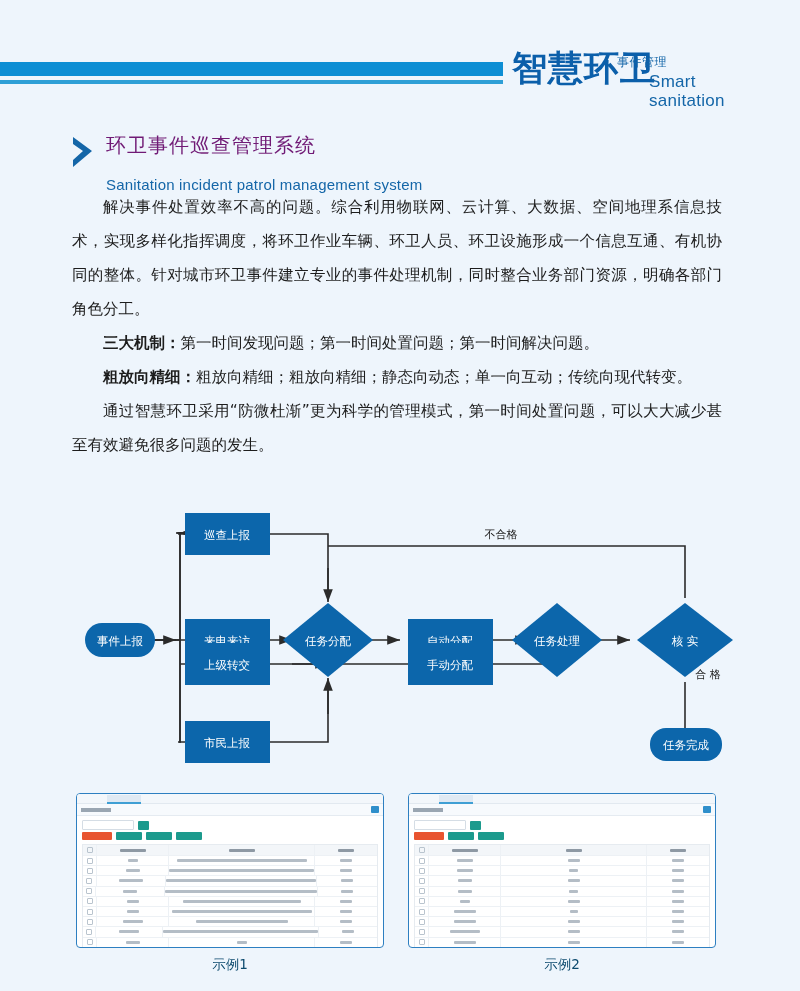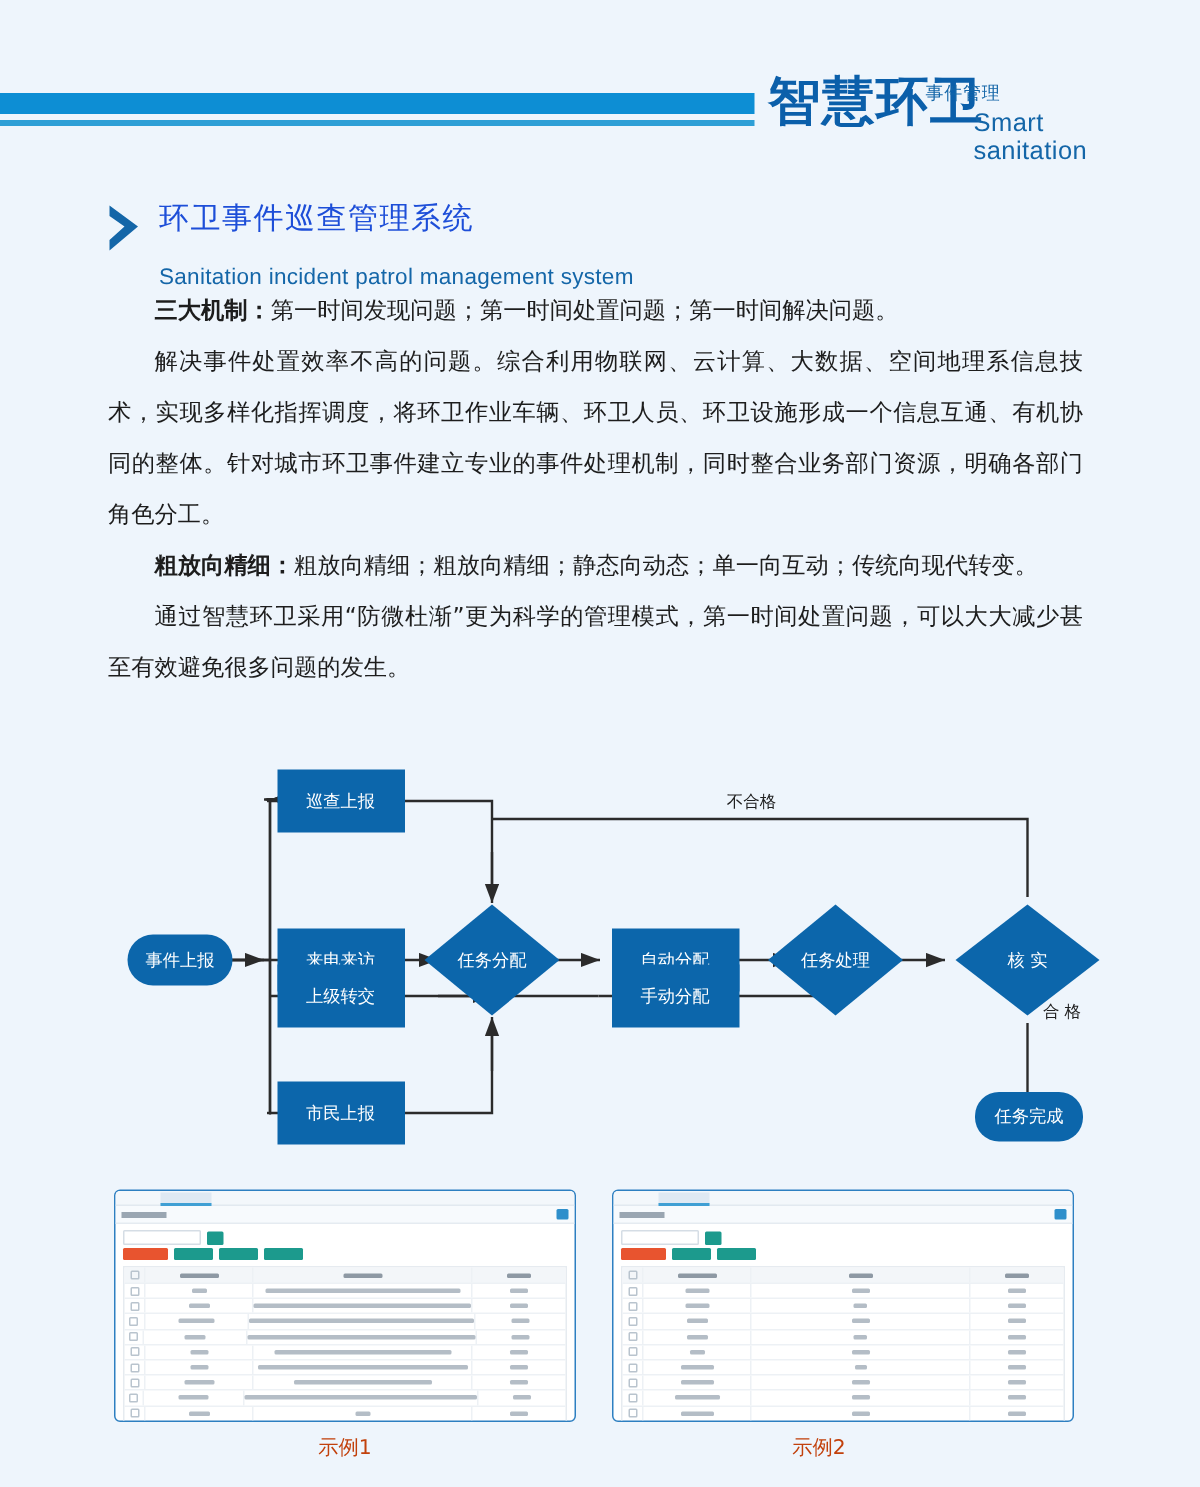--- a/index.html
+++ b/index.html
@@ -80,21 +80,21 @@
     align-items: flex-start;
   }
   .chevron-icon {
     width: 26px;
     height: 40px;
     margin-right: 10px;
     flex: none;
   }
   .section-title-cn {
     font-size: 20px;
-    color: #1d4ed8;
+    color: #701a75;
     font-weight: normal;
     letter-spacing: 1px;
     line-height: 25px;
     font-family: "DejaVu Sans", "Liberation Sans", sans-serif;
   }
   .section-title-en {
     font-size: 15px;
     color: #1466a8;
     letter-spacing: 0.2px;
     line-height: 20px;
@@ -271,27 +271,27 @@
   .tb-pager {
     padding: 3px 6px;
     display: flex;
     align-items: center;
     gap: 3px;
   }
   .thumb-caption {
     position: absolute;
     top: 163px;
     font-size: 13.5px;
-    color: #c2410c;
+    color: #0c4a6e;
     font-family: "DejaVu Sans", "Liberation Sans", sans-serif;
     text-align: center;
     width: 308px;
   }
   .thumb-caption.one { left: 76px; }
-  .thumb-caption.two { left: 392px; }
+  .thumb-caption.two { left: 408px; }
 </style>
 </head>
 <body>
 
 <div class="header">
   <div class="header-bar-thick"></div>
   <div class="header-bar-thin"></div>
   <div class="header-title-cn">智慧环卫</div>
   <div class="header-sub">
     <div class="header-sub-cn">事件管理</div>
@@ -303,22 +303,22 @@
   <svg class="chevron-icon" viewBox="0 0 26 40">
     <path d="M3 4 L22 18 L3 34 L3 27 L13 18 L3 11 Z" fill="#1466a8"></path>
   </svg>
   <div>
     <div class="section-title-cn">环卫事件巡查管理系统</div>
     <div class="section-title-en">Sanitation incident patrol management system</div>
   </div>
 </div>
 
 <div class="body-text">
+  <p>解决事件处置效率不高的问题。综合利用物联网、云计算、大数据、空间地理系信息技术，实现多样化指挥调度，将环卫作业车辆、环卫人员、环卫设施形成一个信息互通、有机协同的整体。针对城市环卫事件建立专业的事件处理机制，同时整合业务部门资源，明确各部门角色分工。</p>
   <p><b>三大机制：</b><span>第一时间发现问题；第一时间处置问题；第一时间解决问题。</span></p>
-  <p>解决事件处置效率不高的问题。综合利用物联网、云计算、大数据、空间地理系信息技术，实现多样化指挥调度，将环卫作业车辆、环卫人员、环卫设施形成一个信息互通、有机协同的整体。针对城市环卫事件建立专业的事件处理机制，同时整合业务部门资源，明确各部门角色分工。</p>
   <p><b>粗放向精细：</b><span>粗放向精细；粗放向精细；静态向动态；单一向互动；传统向现代转变。</span></p>
   <p>通过智慧环卫采用“防微杜渐”更为科学的管理模式，第一时间处置问题，可以大大减少甚至有效避免很多问题的发生。</p>
 </div>
 
 <div class="flowchart">
   <svg width="740" height="272" viewBox="0 0 740 272">
     <defs>
       <marker id="ah" markerWidth="9" markerHeight="9" refX="8" refY="3" orient="auto" markerUnits="strokeWidth">
         <path d="M0,0 L0,6 L8,3 z" fill="#2b2b2b"></path>
       </marker>

